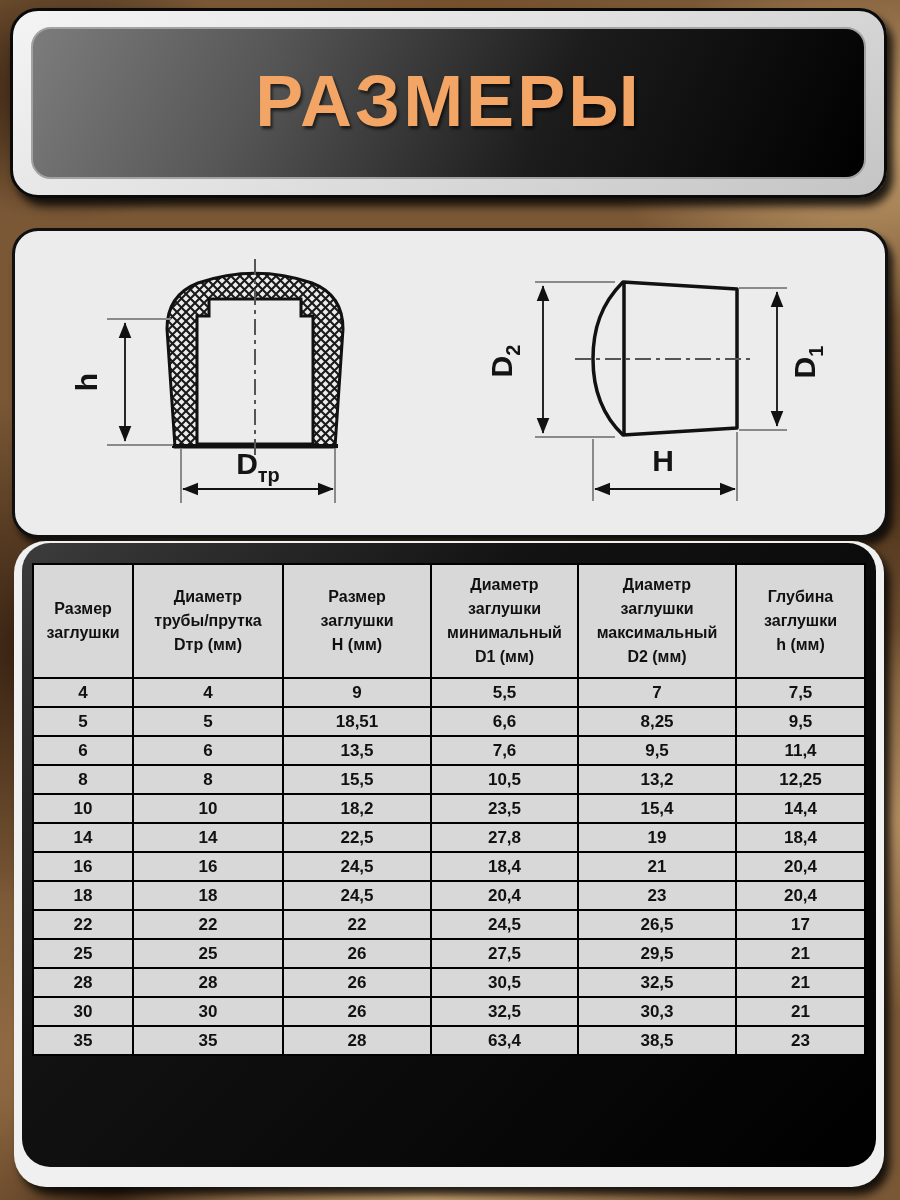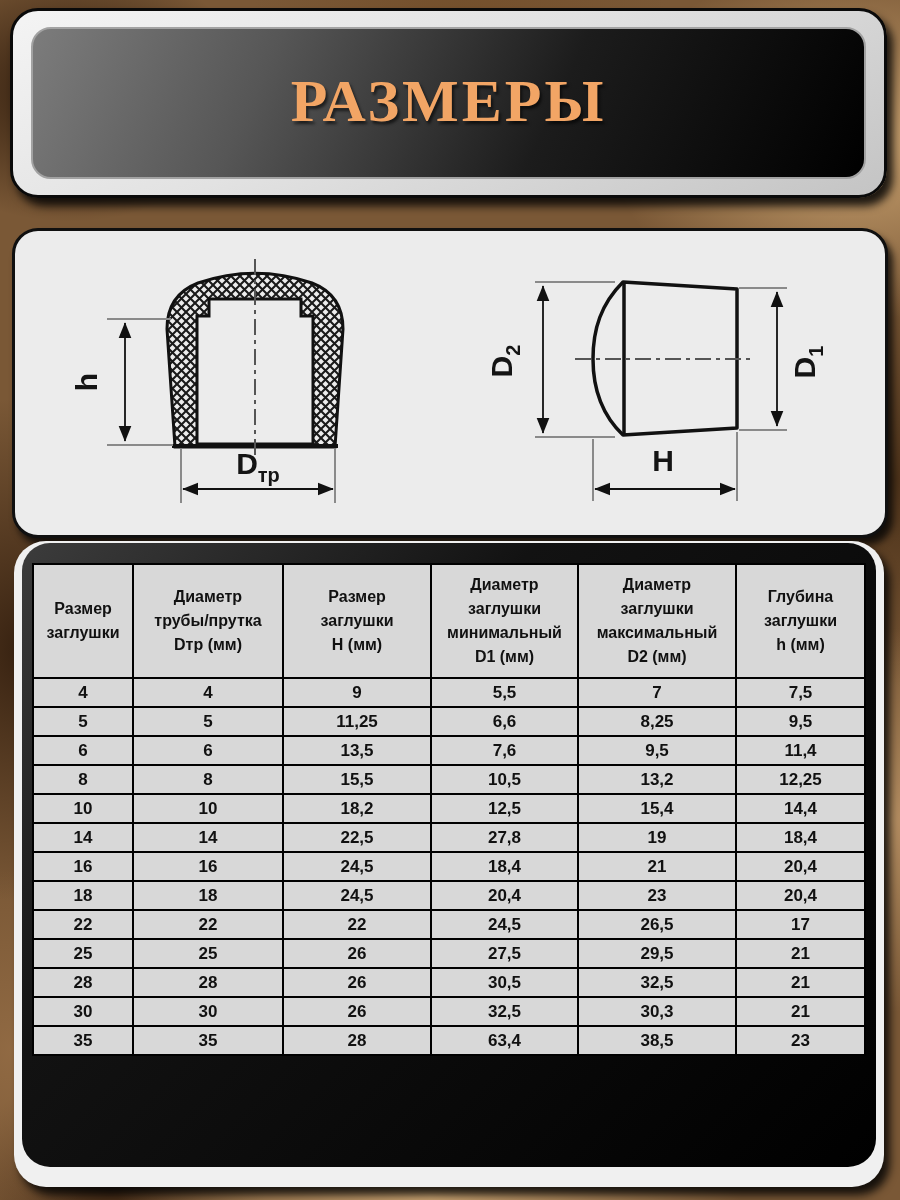--- a/index.html
+++ b/index.html
@@ -24,22 +24,22 @@
     background:linear-gradient(155deg,#f4f4f4 0%,#e2e2e2 45%,#c4c4c4 100%);
     box-shadow:6px 8px 8px rgba(5,5,5,.85);
   }
   .title-inner{
     position:absolute;left:18px;top:16px;right:18px;bottom:16px;
     border-radius:20px;border:2px solid #a2a2a2;
     background:linear-gradient(115deg,#7c7c7c 0%,#565656 28%,#1c1c1c 62%,#000 100%);
     display:flex;align-items:center;justify-content:center;
   }
   .title-text{
-    font-family:Liberation Serif, serif;
-    font-weight:bold;font-size:60px;letter-spacing:3px;
+    font-family:Liberation Sans, sans-serif;
+    font-weight:bold;font-size:72px;letter-spacing:3px;
     color:#f2a565;text-shadow:2px 3px 3px rgba(0,0,0,.6);
     transform:translateY(-2px);
   }
   .diagram-panel{
     position:absolute;left:12px;top:228px;width:876px;height:310px;
     box-sizing:border-box;border:3px solid #101010;border-radius:26px;
     background:#ececec;box-shadow:5px 7px 7px rgba(5,5,5,.8);
   }
   .diagram-panel svg{display:block;}
   .svg-label{font-family:"Liberation Sans",sans-serif;font-weight:bold;fill:#141414;}
@@ -179,21 +179,21 @@
               <td>4</td>
               <td>4</td>
               <td>9</td>
               <td>5,5</td>
               <td>7</td>
               <td>7,5</td>
             </tr>
             <tr>
               <td>5</td>
               <td>5</td>
-              <td>11,25</td>
+              <td>18,51</td>
               <td>6,6</td>
               <td>8,25</td>
               <td>9,5</td>
             </tr>
             <tr>
               <td>6</td>
               <td>6</td>
               <td>13,5</td>
               <td>7,6</td>
               <td>9,5</td>
@@ -204,21 +204,21 @@
               <td>8</td>
               <td>15,5</td>
               <td>10,5</td>
               <td>13,2</td>
               <td>12,25</td>
             </tr>
             <tr>
               <td>10</td>
               <td>10</td>
               <td>18,2</td>
-              <td>12,5</td>
+              <td>23,5</td>
               <td>15,4</td>
               <td>14,4</td>
             </tr>
             <tr>
               <td>14</td>
               <td>14</td>
               <td>22,5</td>
               <td>27,8</td>
               <td>19</td>
               <td>18,4</td>

